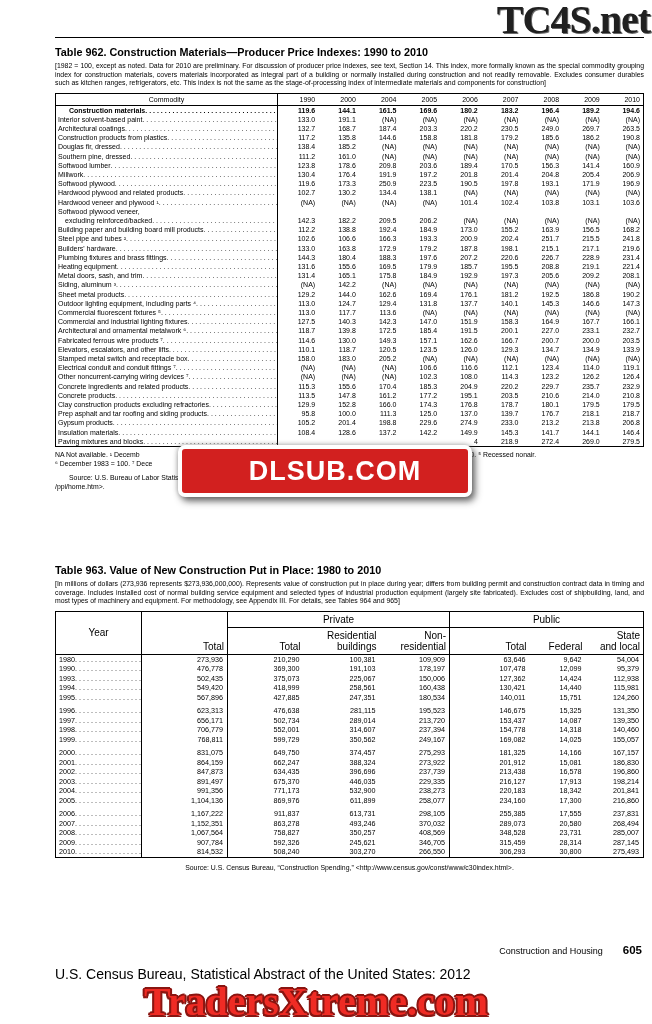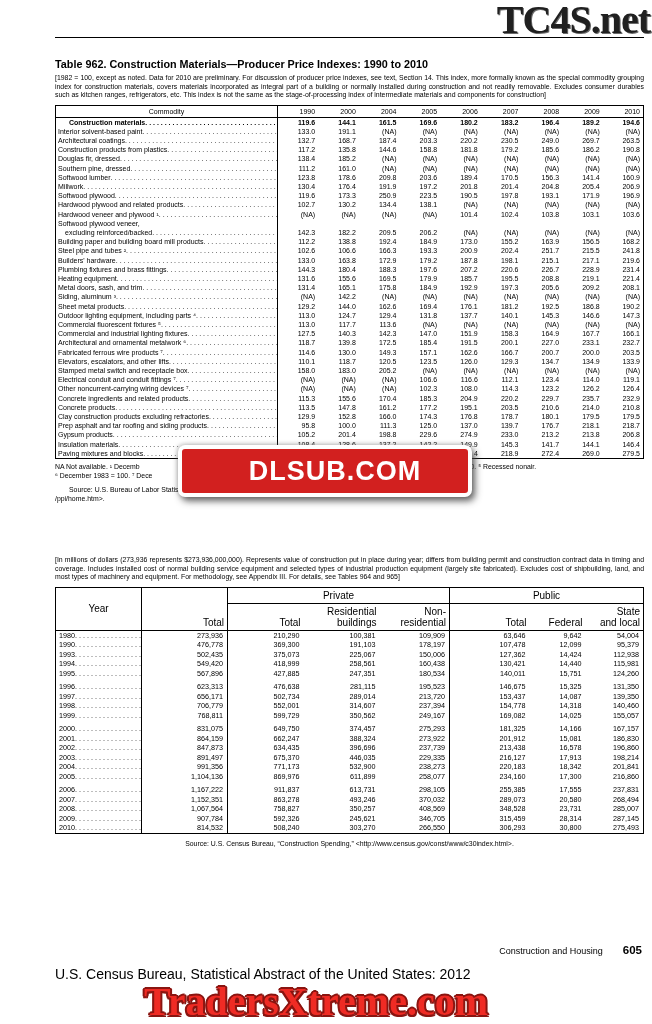--- a/index.html
+++ b/index.html
@@ -4,21 +4,21 @@
 <style>
   *{box-sizing:border-box;margin:0;padding:0;}
   html,body{width:652px;height:1024px;}
   body{position:relative;background:#fff;color:#000;font-family:"Liberation Sans",sans-serif;overflow:hidden;}
 
   .sec{position:absolute;left:55px;right:8px;}
   .sec962{top:37px;}
   .sec963{top:556px;}
 
   .toprule{border-top:1.5px solid #000;margin-bottom:3px;}
-  .t-title{font-size:10.8px;font-weight:bold;margin:20px 0 4px;}
+  .t-title{font-size:10.8px;font-weight:bold;margin:8px 0 4px;}
   .note{font-size:6.9px;line-height:8.5px;text-align:justify;margin-bottom:5px;}
 
   table{border-collapse:collapse;width:100%;table-layout:fixed;}
   .t962{border:1px solid #000;font-size:7px;}
   .t962 thead th{font-weight:normal;font-size:7px;padding:2px 2px;border-bottom:1px solid #000;vertical-align:bottom;}
   .t962 thead th.h-commodity{text-align:center;border-right:1px solid #000;}
   .t962 thead th.h-year{text-align:right;padding-right:3px;}
   .t962 td{line-height:9.2px;vertical-align:bottom;}
   .t962 td.lbl{border-right:1px solid #000;padding-left:2px;overflow:hidden;}
   .t962 td.lbl.bold{font-weight:bold;padding-left:13px;}
@@ -738,20 +738,21 @@
 
   <div class="source">
     <div class="src-ind">
       <span>Source: U.S. Bureau of Labor Statistics, </span><span class="it">Producer Price Indexes</span><span>, monthly and annual. See also &lt;http://www.bls.gov</span>
     </div>
     <div>/ppi/home.htm&gt;.</div>
   </div>
 </div>
 
 <div class="sec sec963">
+  <div class="t-title">Table 963. Value of New Construction Put in Place: 1980 to 2010</div>
   <div class="note">[In millions of dollars (273,936 represents $273,936,000,000). Represents value of construction put in place during year; differs from building permit and construction contract data in timing and coverage. Includes installed cost of normal building service equipment and selected types of industrial production equipment (largely site fabricated). Excludes cost of shipbuilding, land, and most types of machinery and equipment. For methodology, see Appendix III. For details, see Tables 964 and 965]</div>
 
   <table class="t963">
     <colgroup>
       <col style="width:86px">
         <col style="width:86px">
         <col style="width:76px">
         <col style="width:76px">
         <col style="width:70px">
         <col style="width:80px">

